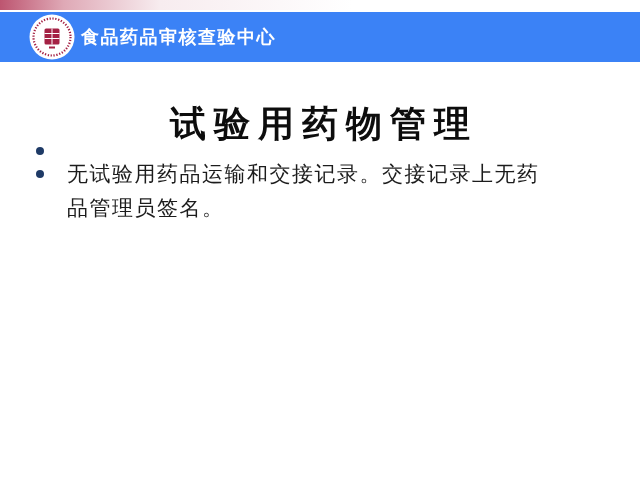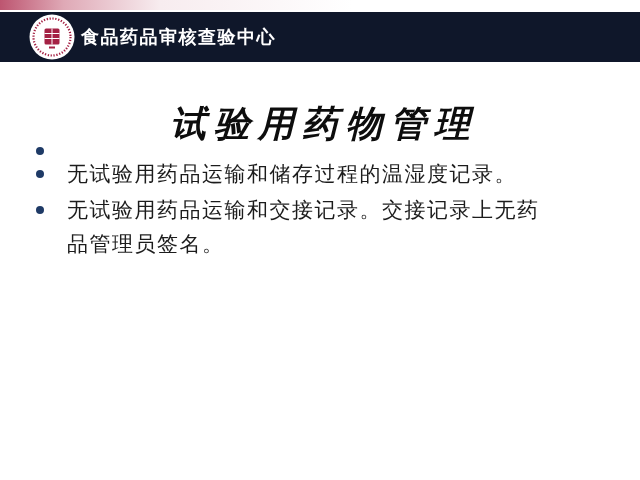--- a/index.html
+++ b/index.html
@@ -20,21 +20,21 @@
     position: absolute;
     left: 0; top: 0;
     width: 640px; height: 10px;
     background: linear-gradient(90deg, #bd5570 0%, #dfa9b6 10%, #f7ecef 25%, #ffffff 55%);
   }
   
   .header-band {
     position: absolute;
     left: 0; top: 12px;
     width: 640px; height: 50px;
-    background: #0f172a;
+    background: #3b82f6;
   }
   .seal {
     position: absolute;
     left: 29px; top: 2px;
     width: 46px; height: 46px;
   }
   .org-name {
     position: absolute;
     left: 81px; top: 0;
     height: 50px;
@@ -51,21 +51,20 @@
     left: 0; top: 76px;
     width: 640px;
     text-align: center;
     font-family: "Liberation Serif", "DejaVu Serif", serif;
     font-weight: 900;
     font-size: 36px;
     letter-spacing: 8px;
     padding-left: 8px;
     box-sizing: border-box;
     color: #0d0d0d;
-    font-style: italic;
   }
   .bullet-list {
     position: absolute;
     left: 34px; top: 134px;
     width: 576px;
     margin: 0; padding: 0;
     list-style: none;
   }
   .bullet-item {
     display: flex;
@@ -124,24 +123,20 @@
   </div>
 
   <h1 class="slide-title">试验用药物管理</h1>
 
   <ul class="bullet-list">
 
       <li class="bullet-item">
         <span class="bullet-dot"></span>
       </li>
 
-      <li class="bullet-item">
-        <span class="bullet-dot"></span>
-        <span class="bullet-text">无试验用药品运输和储存过程的温湿度记录。</span>
-      </li>
 
       <li class="bullet-item">
         <span class="bullet-dot"></span>
         <span class="bullet-text">无试验用药品运输和交接记录。交接记录上无药品管理员签名。</span>
       </li>
 
 
     </ul>
 
   <div class="page-number">27</div>

